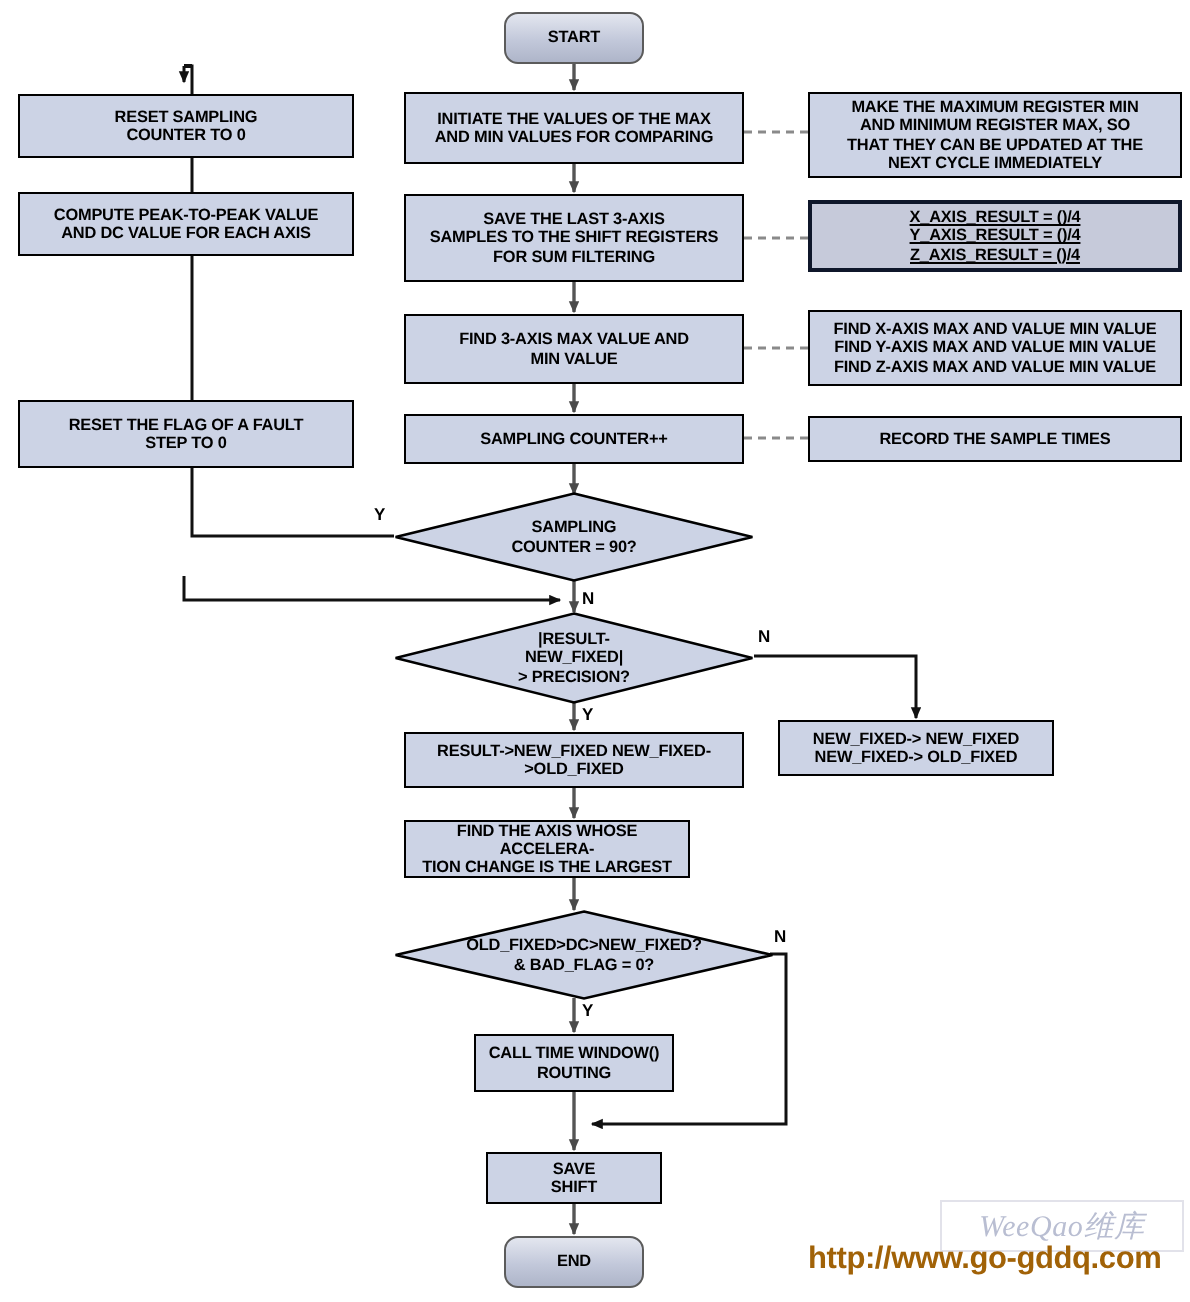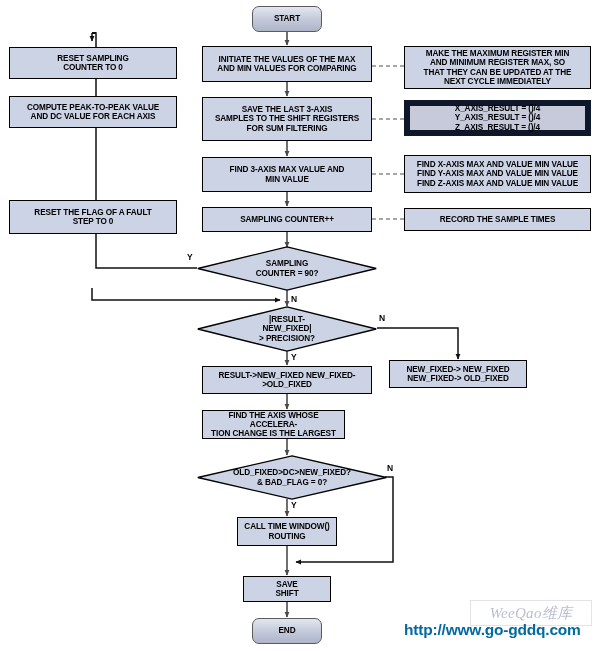--- a/index.html
+++ b/index.html
@@ -42,21 +42,22 @@
   .process {
     background: #ccd3e5;
     border: 1px solid #000000;
   }
   .annot {
     background: #ccd3e5;
     border: 1px solid #000000;
   }
   .annot-gray {
     background: #c6cada;
-    border: 6px solid #0f172a;
+    border: 2px solid #0f172a;
+    text-decoration: underline;
   }
   .terminal {
     background: linear-gradient(180deg, #e3e6ef 0%, #c2c8da 55%, #aeb5c9 100%);
     border: 1px solid #5b5b5b;
     border-radius: 7px;
   }
   .node .txt {
     display: block;
     width: 100%;
     padding: 0 2px;
@@ -93,21 +94,21 @@
     font-weight: bold;
     font-size: 8.5px;
     color: #000000;
     z-index: 4;
   }
   .url {
     position: absolute;
     font-family: "Liberation Sans", sans-serif;
     font-weight: bold;
     font-size: 15.5px;
-    color: #0369a1;
+    color: #a16207;
     letter-spacing: -0.2px;
     z-index: 5;
     white-space: nowrap;
   }
   .watermark {
     position: absolute;
     z-index: 4;
     border: 1px solid #e2e2ea;
     background: rgba(255,255,255,0.25);
     font-family: "Liberation Serif", serif;

